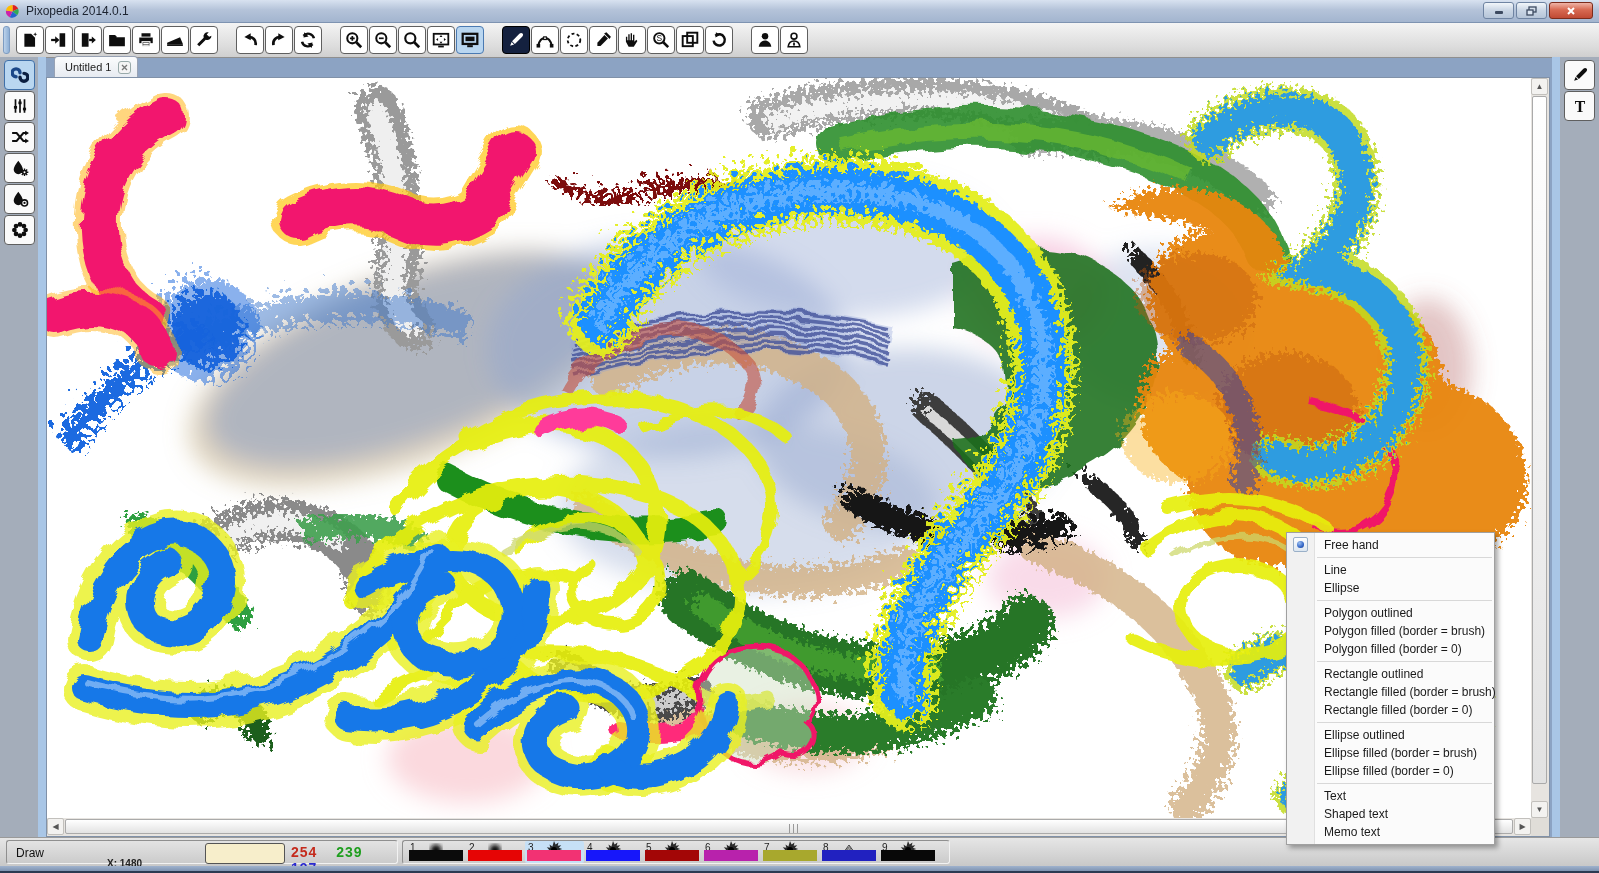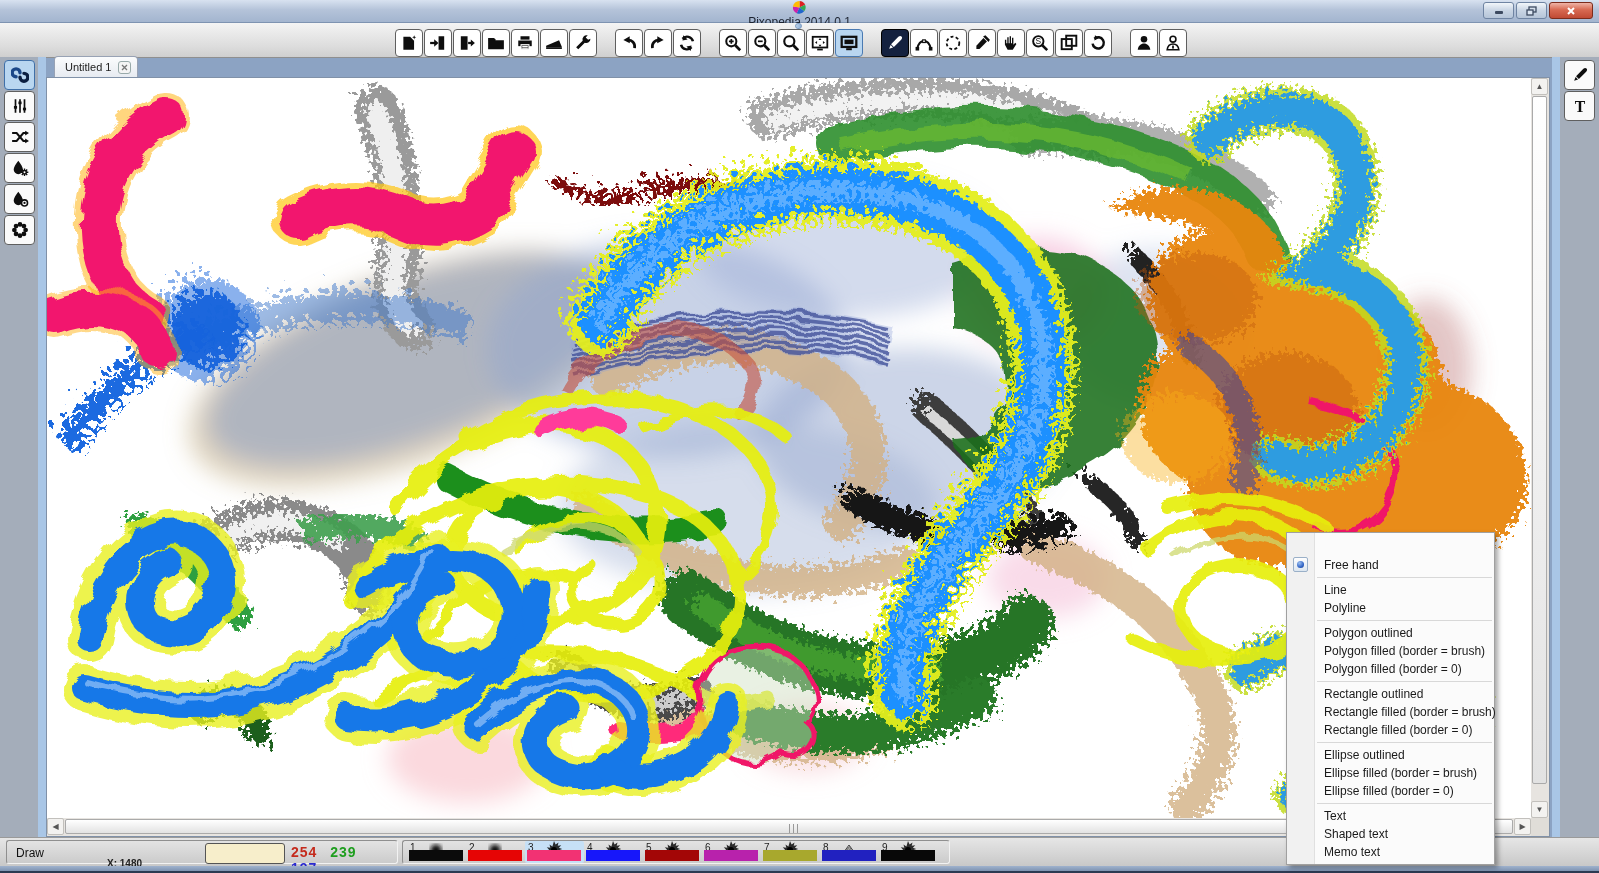--- a/index.html
+++ b/index.html
@@ -1,18 +1,18 @@
 <!DOCTYPE html>
 <html><head>
 <meta charset="utf-8">
 <style>
   html,body{margin:0;padding:0;}
   body{width:1599px;height:873px;position:relative;overflow:hidden;
        font-family:"Liberation Sans",sans-serif;background:#8ca3c3;}
-  .abs{position:absolute;flex-direction:column;}
+  .abs{position:absolute;}
 
   
   .titlebar{left:0;top:0;width:1599px;height:22px;
     background:linear-gradient(#d8e2f0,#b4c3d9 45%,#a3b5cf);
     border-bottom:1px solid #7e93b1;display:flex;align-items:center;}
   .win-icon{width:15px;height:15px;margin:0 6px 0 5px;}
   .win-title{font-size:12px;color:#1c2330;}
   .win-ctrls{position:absolute;right:6px;top:2px;display:flex;gap:2px;}
   .wbtn{height:15px;border:1px solid #6f84a2;border-radius:3px;
     background:linear-gradient(#f2f6fa,#c9d5e4 50%,#b6c5d8);
@@ -571,21 +571,21 @@
 
 <div class="abs statusbar">
   <div class="cell" style="left:6px;width:392px;">
     <span class="mode-label">Draw</span>
     <span class="xy">
       <span style="display:block;margin-top:16px;">X: 1480</span>
       <span style="display:block;">Y: 548</span>
     </span>
     <span class="swatch" style="background: rgb(247, 238, 203);"></span>
     <span class="rgb">
-      <span style="color: rgb(196, 42, 28); margin-right: 8px;">254</span>
+      <span style="color: rgb(196, 42, 28); margin-right: 14px;">254</span>
       <span style="color: rgb(30, 158, 30); margin-right: 12px;">239</span>
       <span style="color: rgb(42, 42, 208); margin-right: 6px;">197</span>
     </span>
   </div>
   <div class="cell" style="left:402px;width:548px;">
     <span class="presets" id="preset-row">
         <span class="slot">
           <span class="num">1</span>
           <span class="blob"><svg width="26" height="20">
               <defs>
@@ -666,27 +666,27 @@
             </svg></span>
           <span class="bar" style="background: rgb(8, 8, 8);"></span>
         </span>
       </span>
   </div>
 </div>
 <div class="abs watermark">GearDownload.com</div>
 <div class="abs bottom-edge"></div>
 
 <div class="abs menu">
-    <div id="menu-list" style="position:relative;margin-top:20px;">
+    <div id="menu-list" style="position:relative;">
       <div class="mitem"><span class="radio">
           <span class="dot"></span>
         </span><span>Free hand</span></div>
       <div class="msep"></div>
       <div class="mitem"><span>Line</span></div>
-      <div class="mitem"><span>Polyline</span></div>
+      <div class="mitem"><span>Ellipse</span></div>
       <div class="msep"></div>
       <div class="mitem"><span>Polygon outlined</span></div>
       <div class="mitem"><span>Polygon filled (border = brush)</span></div>
       <div class="mitem"><span>Polygon filled (border = 0)</span></div>
       <div class="msep"></div>
       <div class="mitem"><span>Rectangle outlined</span></div>
       <div class="mitem"><span>Rectangle filled (border = brush)</span></div>
       <div class="mitem"><span>Rectangle filled (border = 0)</span></div>
       <div class="msep"></div>
       <div class="mitem"><span>Ellipse outlined</span></div>

